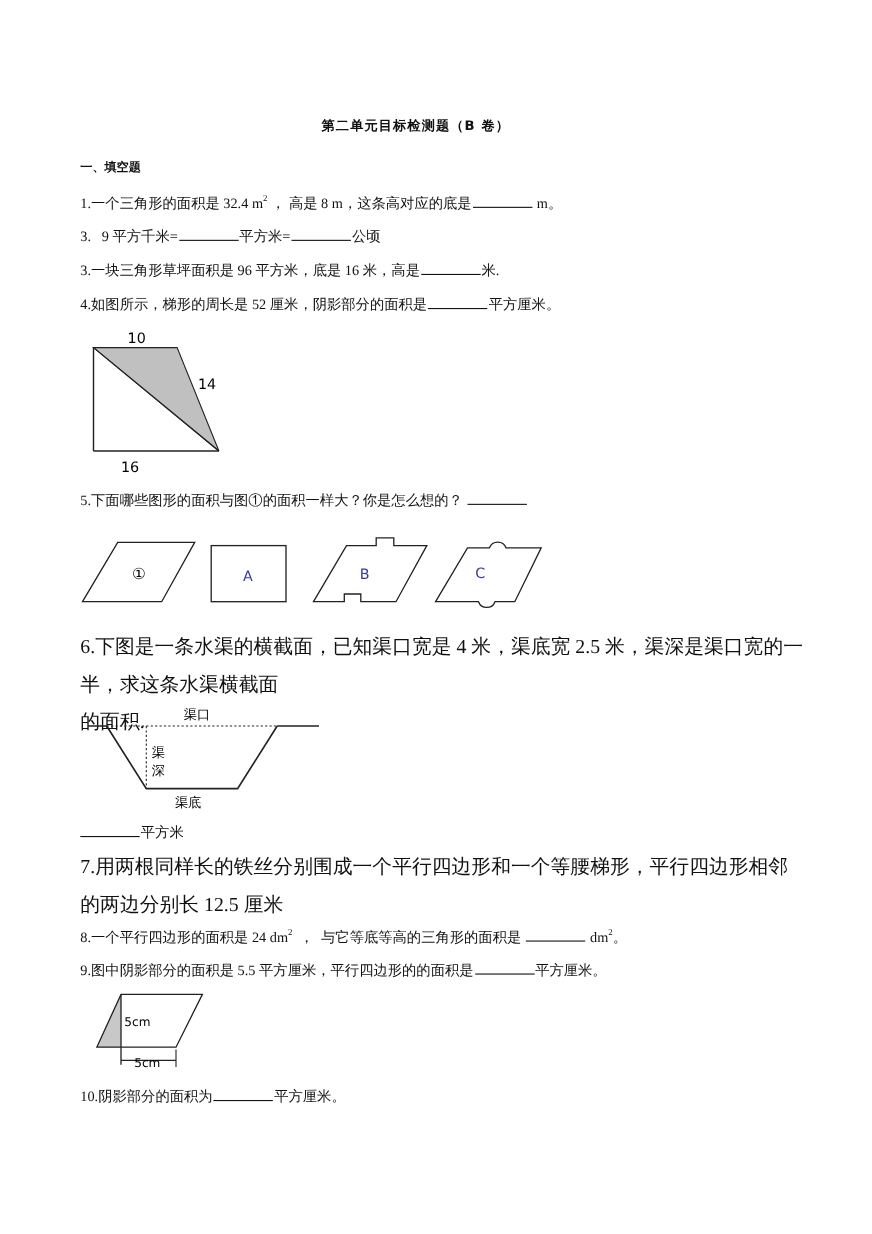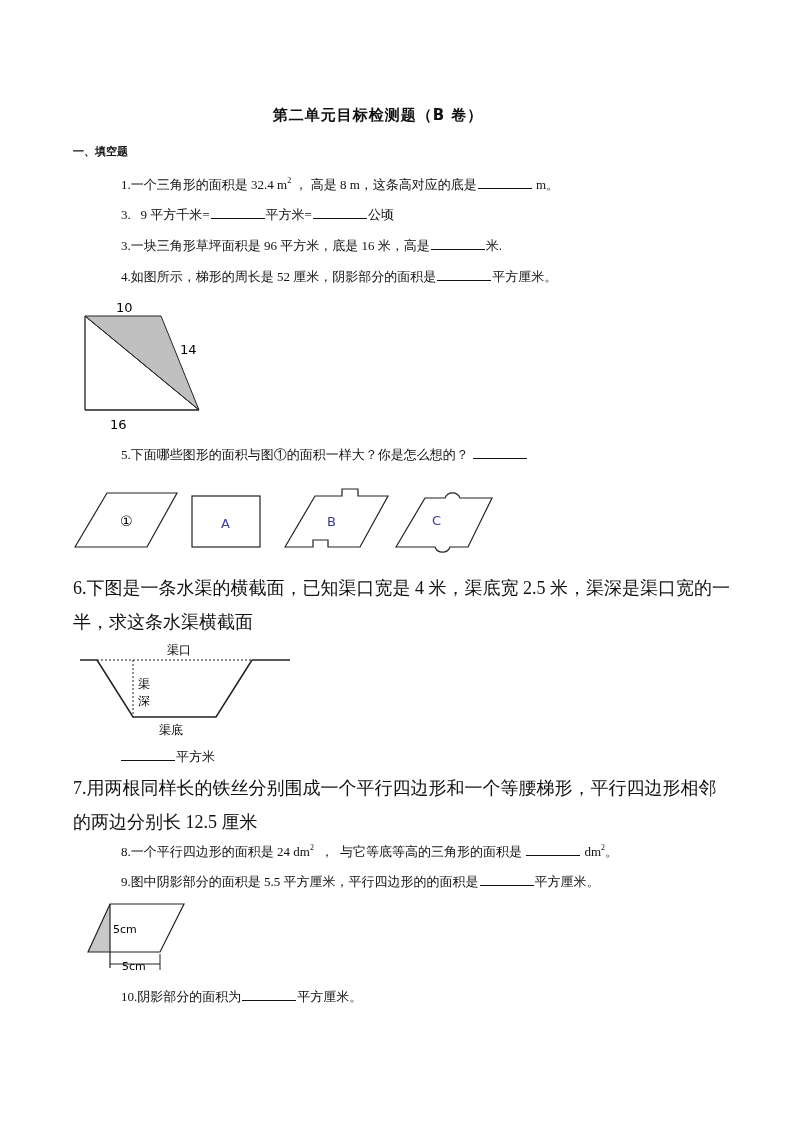--- a/index.html
+++ b/index.html
@@ -1,23 +1,23 @@
 <!DOCTYPE html>
 <html><head>
 <meta charset="utf-8">
 <style>
   html, body { margin:0; padding:0; background:#ffffff; }
   body { width:793px; height:1122px; position:relative; overflow:hidden;
          font-family:"Liberation Serif","DejaVu Serif",serif; color:#111; }
   .abs { position:absolute; }
-  .title { left:0; width:756px; top:106px; text-align:center; font-size:15px; font-weight:bold;
+  .title { left:0; width:756px; top:106px; text-align:center; font-size:12px; font-weight:bold;
            font-family:"DejaVu Sans","Liberation Sans",sans-serif; letter-spacing:1px; }
   .section { left:73px; top:144px; font-size:11px; font-weight:bold;
              font-family:"DejaVu Sans","Liberation Sans",sans-serif; }
-  .q { left:73px; font-size:13px; line-height:16px; white-space:nowrap;margin-left:48px; }
+  .q { left:73px; font-size:13px; line-height:16px; white-space:nowrap; }
   .blank { display:inline-block; width:54px; border-bottom:1px solid #111; height:12px; vertical-align:baseline; margin:0 1px; }
   sup { font-size:8px; vertical-align:6px; line-height:0; }
   .para { left:73px; font-size:18px; line-height:34px; width:660px; }
   svg text { font-family:"DejaVu Sans","Liberation Sans",sans-serif; }
 </style>
 </head>
 <body>
 
 <div class="abs title">第二单元目标检测题（B 卷）</div>
 <div class="abs section">一、填空题</div>
@@ -59,20 +59,21 @@
   <rect x="122" y="16" width="68" height="51" fill="none" stroke="#222" stroke-width="1.2"></rect>
   <text x="151" y="48" font-size="13" fill="#3a3a9a" font-family="Liberation Serif, serif">A</text>
   <path d="M215,67 L245,16 L272,16 L272,9 L288,9 L288,16 L318,16 L290,67 L258,67 L258,60 L243,60 L243,67 Z" fill="none" stroke="#222" stroke-width="1.2"></path>
   <text x="257" y="46" font-size="13" fill="#3a3a9a" font-family="Liberation Serif, serif">B</text>
   <path d="M326,67 L355,18 L375,18 A8,8 0 0 1 390,18 L422,18 L398,67 L380,67 A8,8 0 0 1 365,67 Z" fill="none" stroke="#222" stroke-width="1.2"></path>
   <text x="362" y="45" font-size="13" fill="#3a3a9a" font-family="Liberation Serif, serif">C</text>
 </svg>
 
 <div class="abs para" style="top:571px">
   <div>6.下图是一条水渠的横截面，已知渠口宽是 4 米，渠底宽 2.5 米，渠深是渠口宽的一半，求这条水渠横截面</div>
+  <div>的面积.</div>
 </div>
 
 <svg class="abs" style="left:70px;top:638px" width="230" height="105">
   <line x1="10" y1="22" x2="27" y2="22" stroke="#222" stroke-width="1.5"></line>
   <line x1="27" y1="22" x2="182" y2="22" stroke="#222" stroke-width="1" stroke-dasharray="2,2"></line>
   <line x1="182" y1="22" x2="220" y2="22" stroke="#222" stroke-width="1.5"></line>
   <polyline points="27,22 63,79 146,79 182,22" fill="none" stroke="#222" stroke-width="1.5"></polyline>
   <line x1="63" y1="22" x2="63" y2="79" stroke="#222" stroke-width="1" stroke-dasharray="2,2"></line>
   <text x="97" y="16" font-size="12">渠口</text>
   <text x="68" y="50" font-size="12">渠</text>

